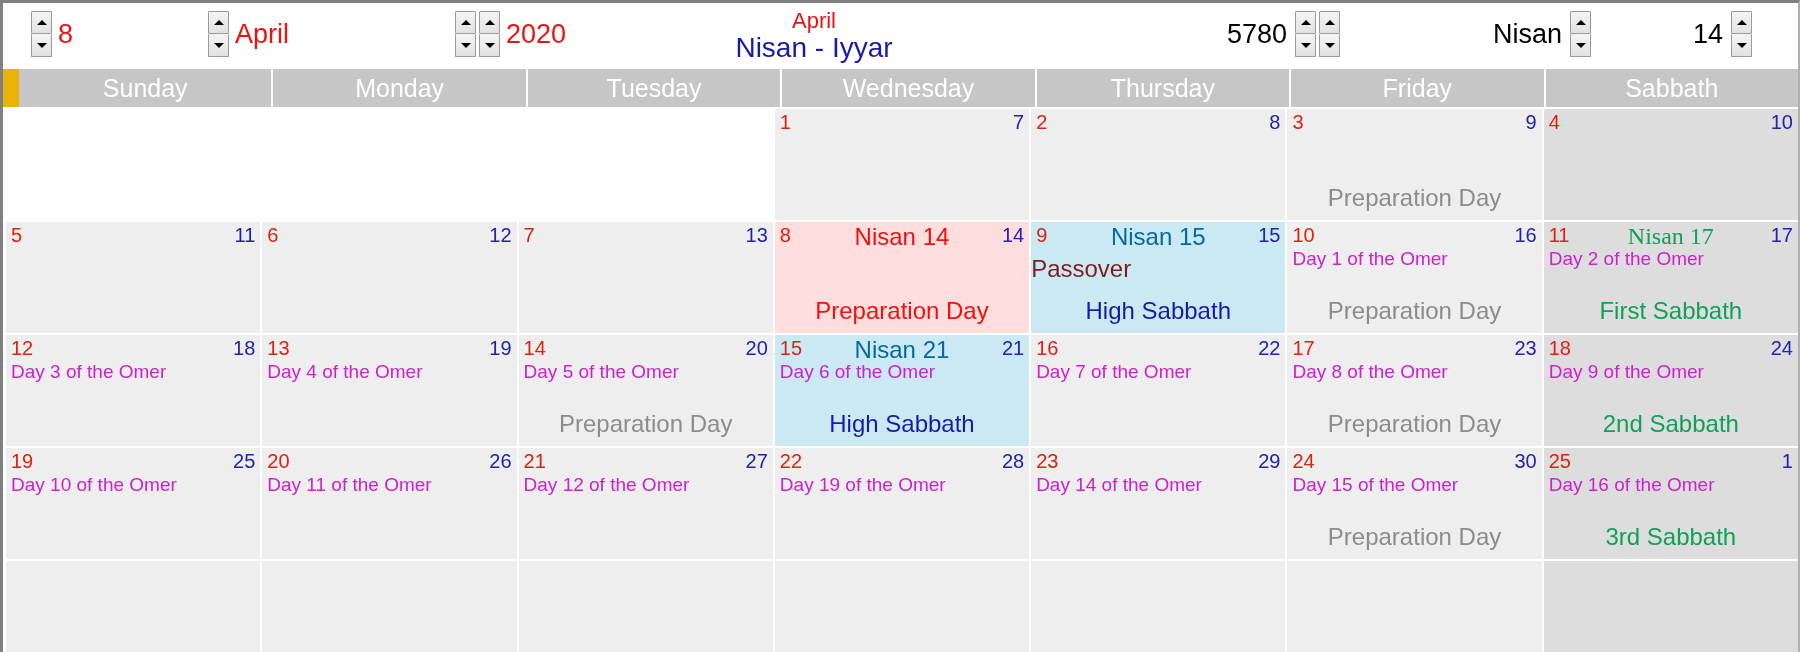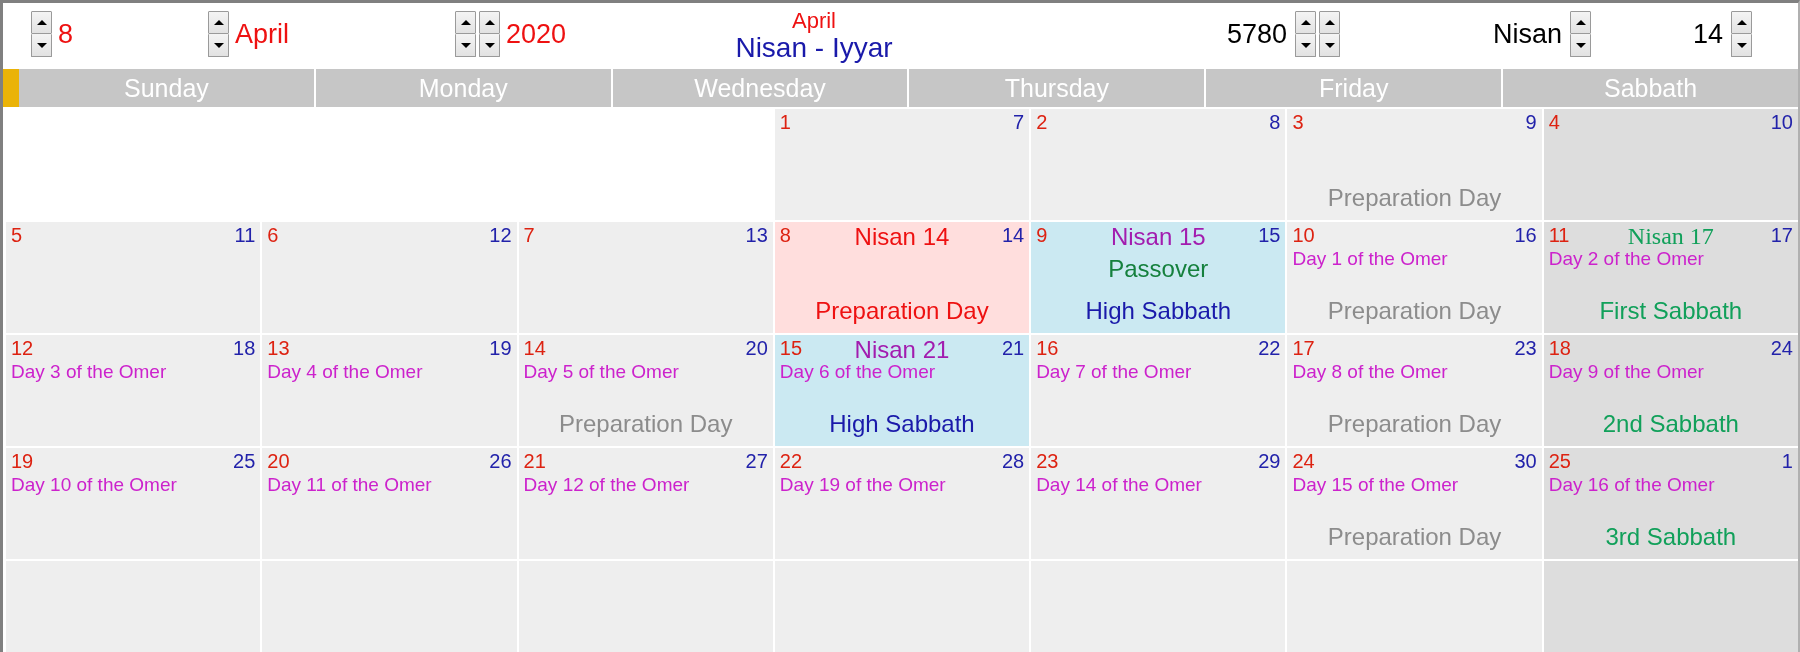--- a/index.html
+++ b/index.html
@@ -125,27 +125,27 @@
   .omer{
     position:absolute;left:5px;top:26px;
     font-size:19px;color:#cc22cc;
   }
   .hdlabel{
     position:absolute;left:0;right:0;top:0;
     text-align:center;font-size:24px;
     padding-top:1px;
   }
   .hdlabel.red{color:#ee1111;}
-  .hdlabel.blue{color:#a21caf;}
+  .hdlabel.blue{color:#0369a1;}
   .hdlabel.green{color:#11a05a;font-family:Liberation Serif, serif;}
 
   .mid{
     position:absolute;left:0;right:0;top:33px;
-    text-align:center;font-size:24px;
-    color:#15803d;
+    text-align:left;font-size:24px;
+    color:#7f1d1d;
   }
   .bot{
     position:absolute;left:0;right:0;bottom:8px;
     text-align:center;font-size:24px;
   }
   .bot.gray{color:#8c8c8c;}
   .bot.red{color:#ee1111;}
   .bot.blue{color:#1a1aaa;}
   .bot.green{color:#11a05a;}
 </style>
@@ -251,20 +251,21 @@
             <span class="tri-dn"></span>
           </span>
       </span>
     </div>
 
   </div>
 
   <div class="weekhead" id="weekhead">
       <div class="wh">Sunday</div>
       <div class="wh">Monday</div>
+      <div class="wh">Tuesday</div>
       <div class="wh">Wednesday</div>
       <div class="wh">Thursday</div>
       <div class="wh">Friday</div>
       <div class="wh">Sabbath</div>
     </div>
 
   <div class="grid" id="grid">
       <div class="wk">
         <div class="cell empty"></div>
         <div class="cell empty"></div>

